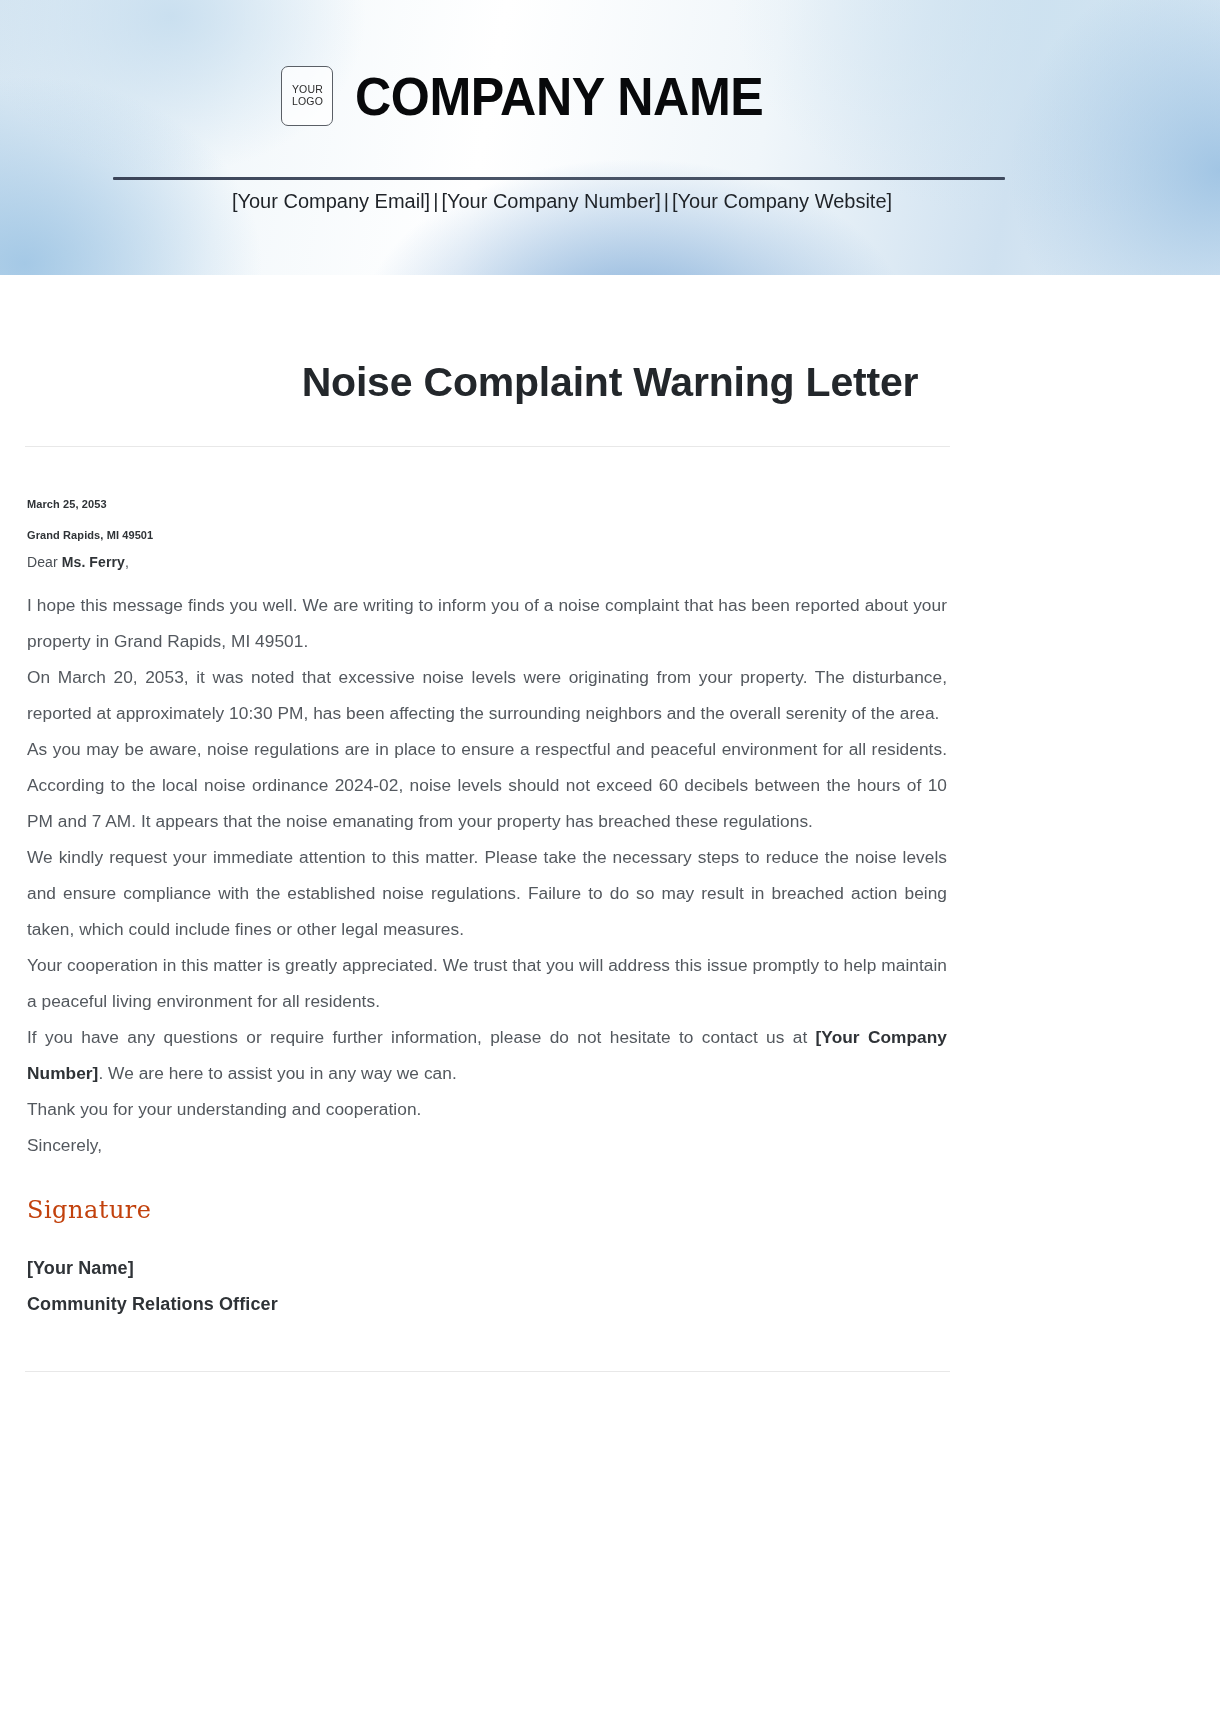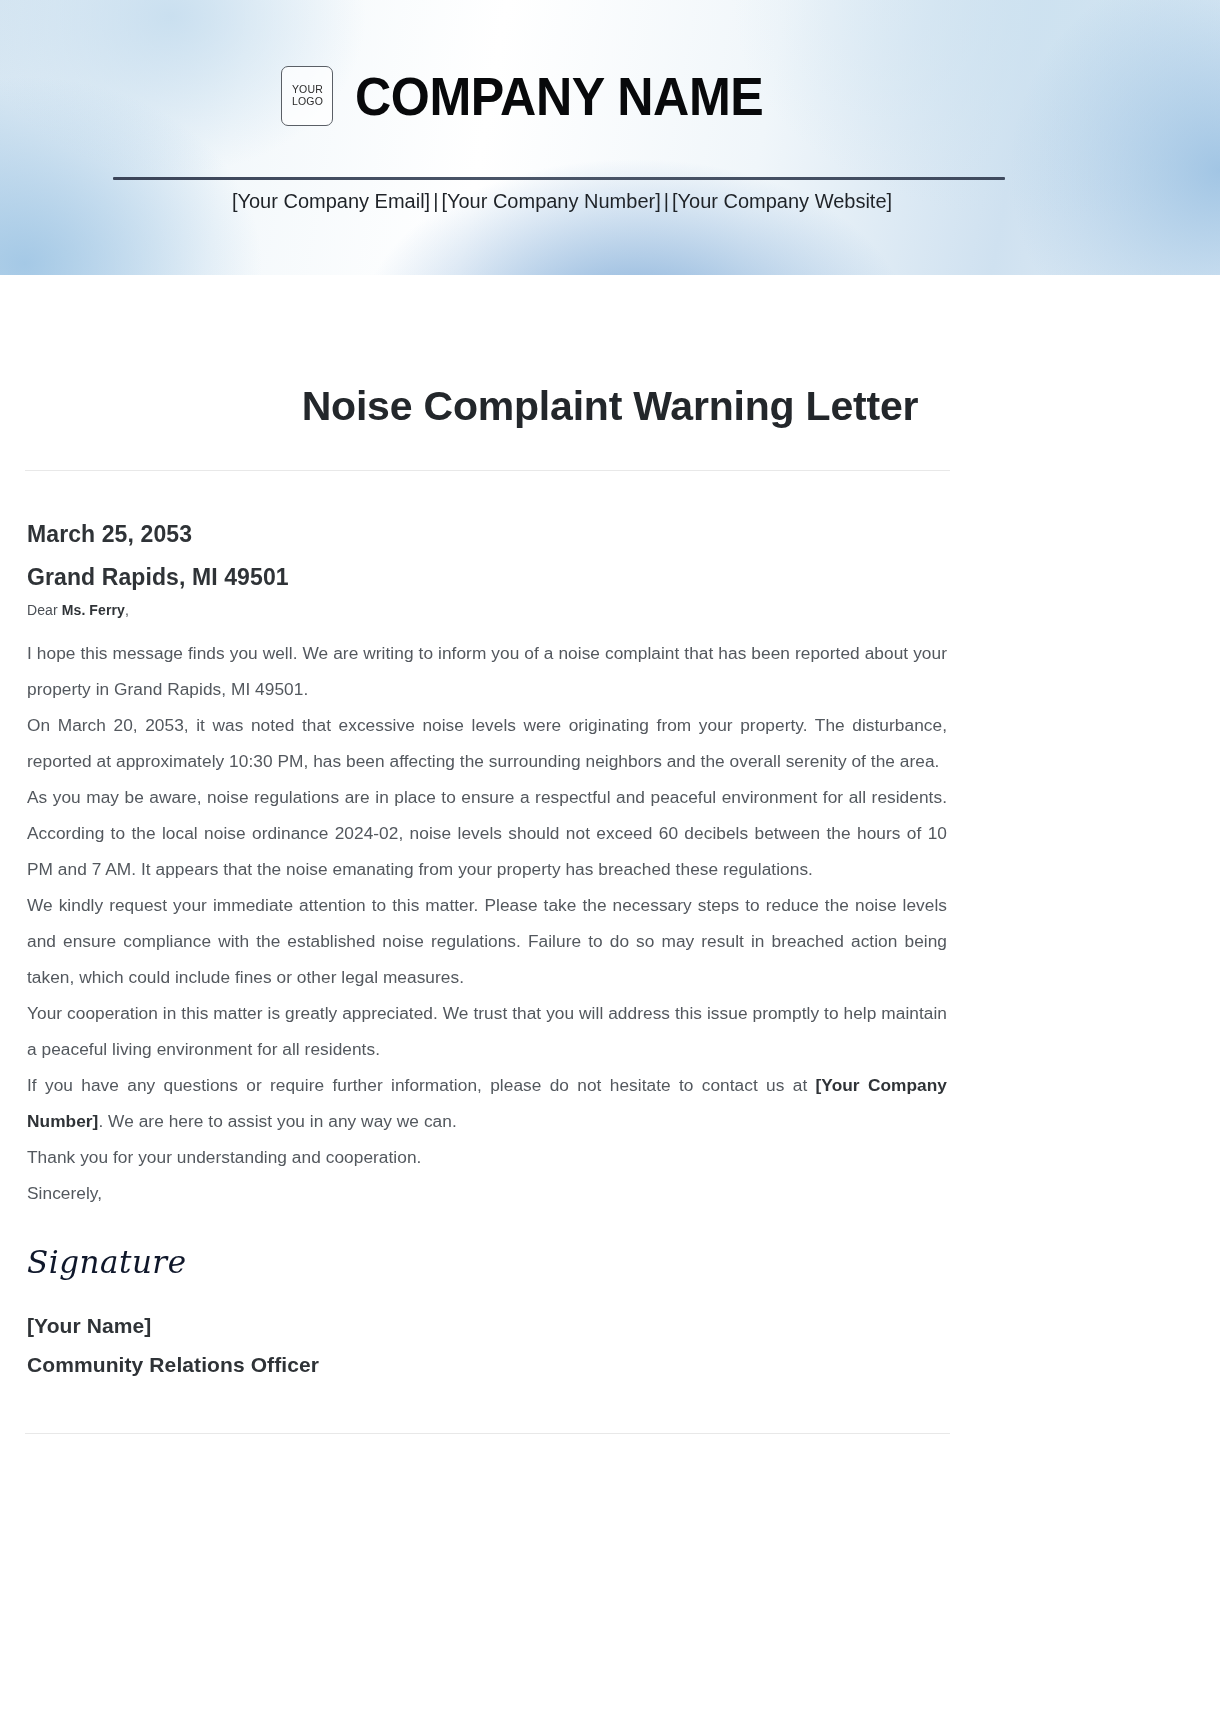--- a/index.html
+++ b/index.html
@@ -107,21 +107,20 @@
     color: #1f2328;
     padding: 0 3px;
   }
 
   
   .doc {
     position: absolute;
     left: 0;
     top: 275px;
     width: 974px;
-    margin-top: 24px;
   }
 
   .doc-title {
     width: 1220px;
     text-align: center;
     margin-top: 85px;
     font-family: "Liberation Sans Narrow", "Liberation Sans", sans-serif;
     font-size: 41px;
     font-weight: 700;
     color: #23272b;
@@ -137,21 +136,21 @@
   }
   .divider-top { margin-top: 41px; }
 
   .content {
     width: 920px;
     margin: 0 auto;
     padding-top: 52px;
   }
 
   .meta-line {
-    font-size: 23px;
+    font-size: 11px;
     font-weight: 700;
     color: #2f3337;
     line-height: 1;
     margin-bottom: 20px;
     letter-spacing: 0.1px;
   }
   .meta-line.recipient { margin-bottom: 26px; }
   .meta-line.city { margin-bottom: 14px; }
 
   .salutation {
@@ -176,34 +175,33 @@
     letter-spacing: 0.05px;
   }
   .para b {
     font-weight: 700;
     color: #2f3337;
   }
   .para.nojust { text-align: left; }
 
   .signature {
     font-family: "DejaVu Serif", serif;
-    font-style: italic;
-    font-size: 31px;
-    color: #0f172a;
+    font-size: 24px;
+    color: #c2410c;
     margin-top: 34px;
     margin-bottom: 0;
     line-height: 1.1;
     letter-spacing: 0.5px;
   }
 
   .signoff {
     margin-top: 36px;
   }
   .signoff-line {
-    font-size: 21px;
+    font-size: 18px;
     font-weight: 700;
     color: #2f3337;
     line-height: 1;
     margin-bottom: 18px;
     letter-spacing: 0.1px;
   }
   .signoff-line:last-child { margin-bottom: 0; }
 
   .divider-bottom {
     margin: 0 auto;

